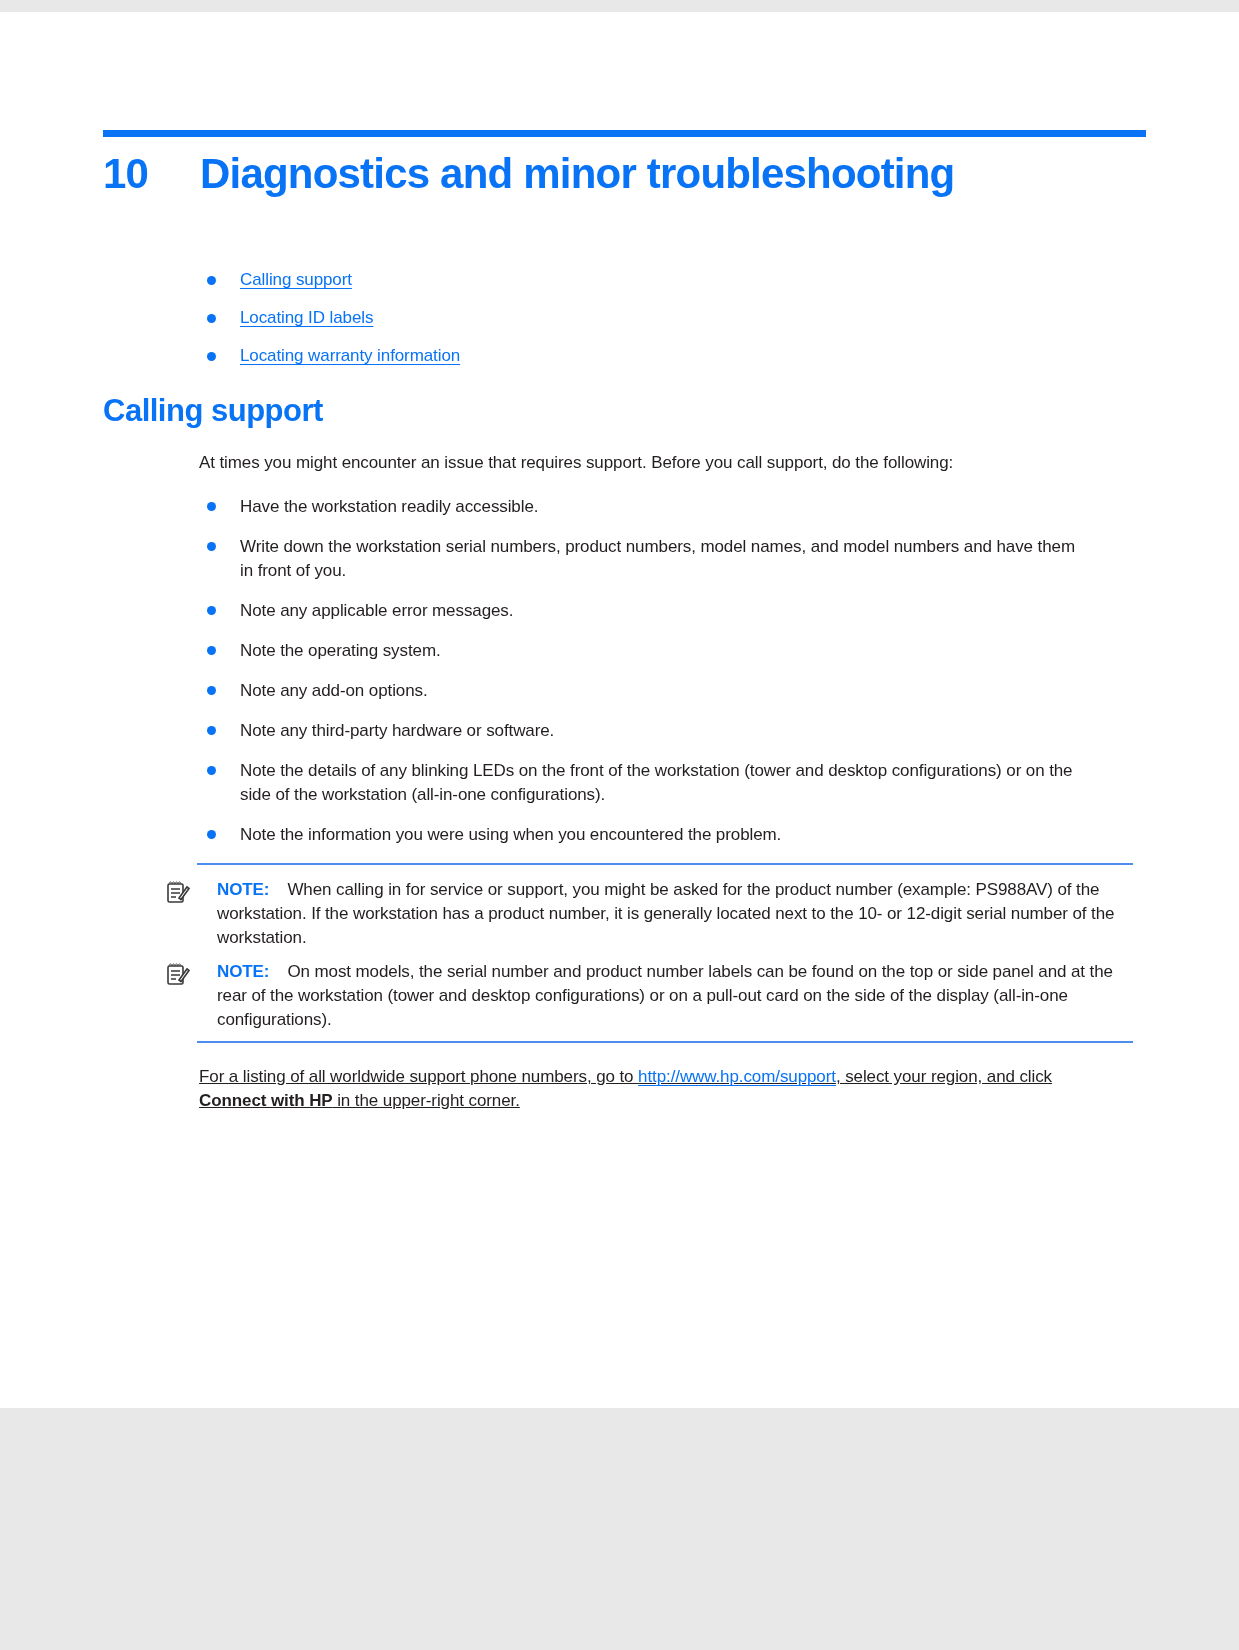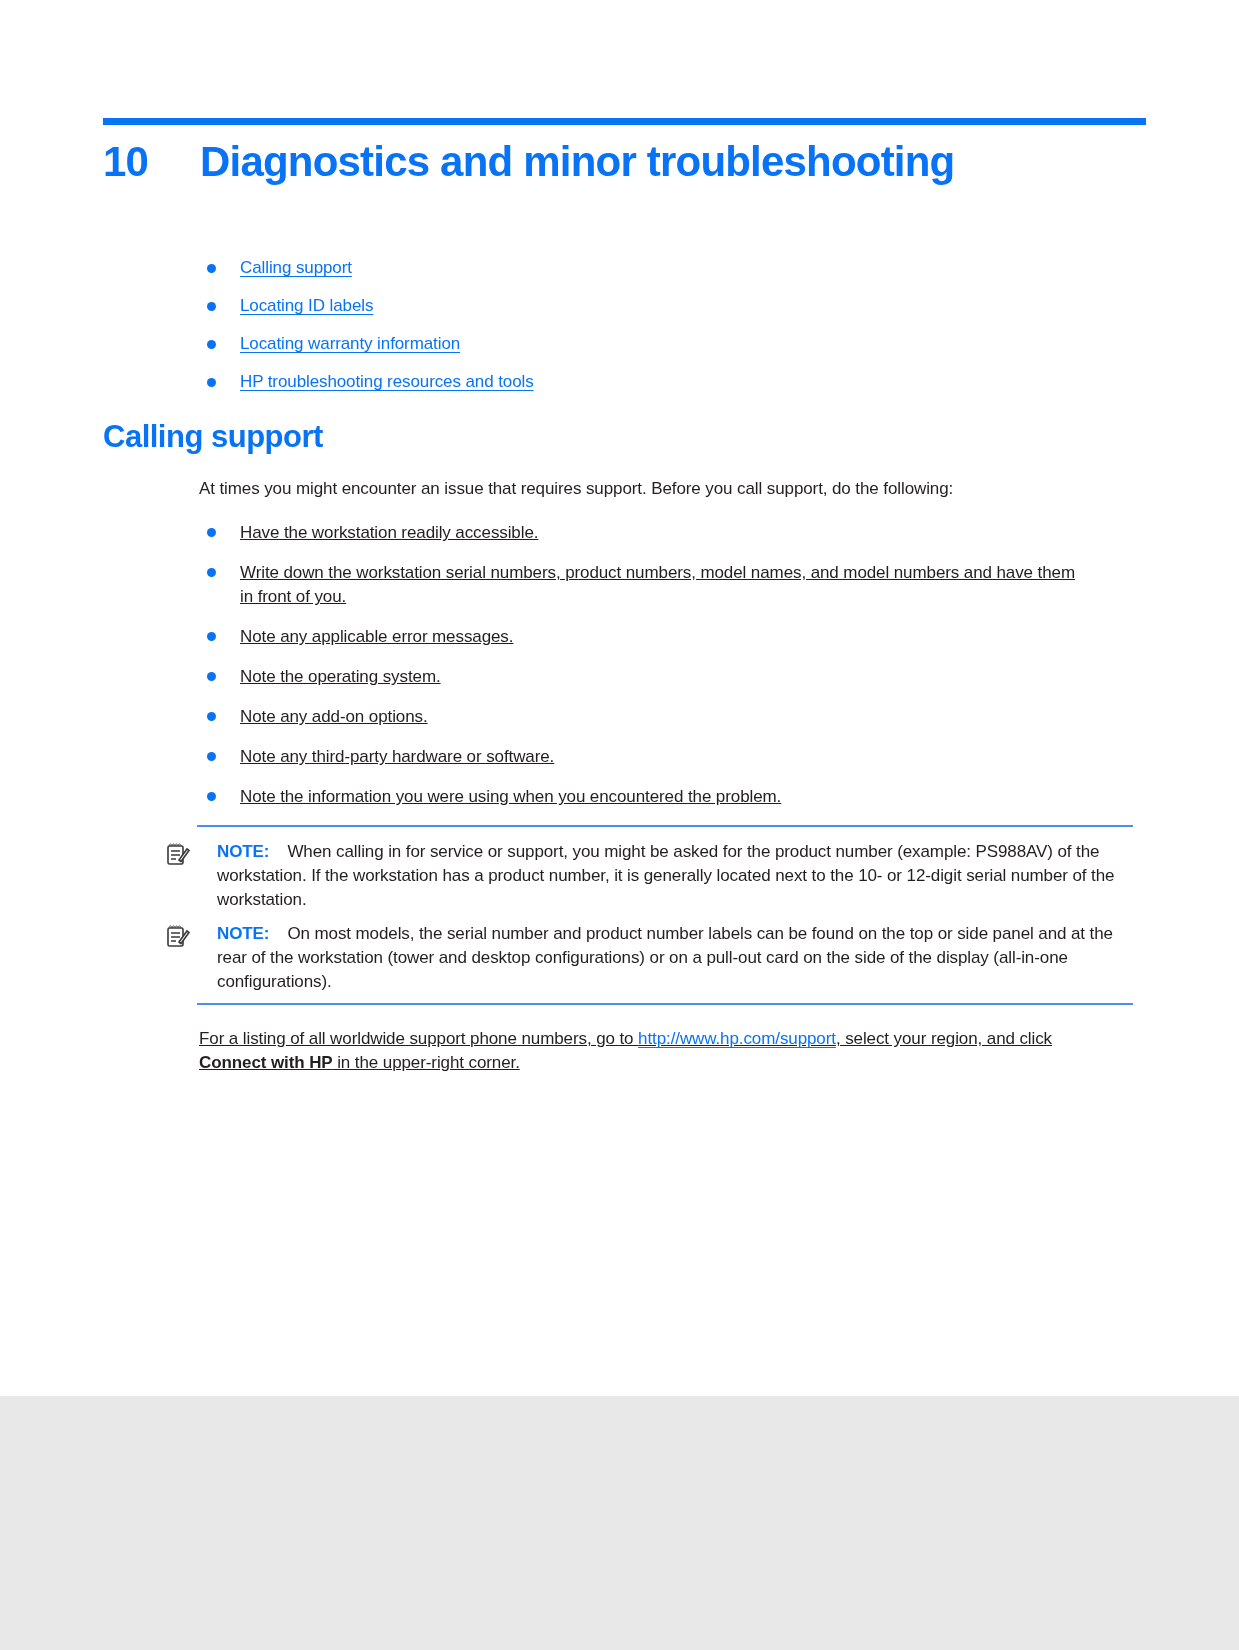--- a/index.html
+++ b/index.html
@@ -7,21 +7,21 @@
     --note-rule:#4e8cf0;
     --body:#231f20;
   }
   *{margin:0;padding:0;box-sizing:border-box;}
   html,body{background:#e8e8e8;}
   .page{
     position:relative;
     width:1239px;
     height:1396px;
     background:#ffffff;
-    margin:0 auto;
+    margin:12px auto;
     font-family:"Liberation Sans",sans-serif;
     color:var(--body);
     overflow:hidden;
   }
   .content{
     padding:0 93px 0 103px;
   }
   
   .chapter-rule{
     margin-top:118px;
@@ -82,21 +82,20 @@
   }
   p.intro{
     margin-top:22px;
     margin-left:96px;
     max-width:860px;
   }
   ul.bullets{
     list-style:none;
     margin-top:20px;
     padding-left:104px;
-    text-decoration:underline;
   }
   ul.bullets li{
     position:relative;
     padding-left:33px;
     margin-bottom:16px;
     max-width:880px;
   }
   ul.bullets li::before{
     content:"";
     position:absolute;
@@ -175,36 +174,34 @@
     <ul class="toc body-text">
       <li>
         <a class="doc-link" href="#">Calling support</a>
       </li>
       <li>
         <a class="doc-link" href="#">Locating ID labels</a>
       </li>
       <li>
         <a class="doc-link" href="#">Locating warranty information</a>
       </li>
-      <li>
-        <a class="doc-link" href="#">HP troubleshooting resources and tools</a>
-      </li>
     </ul>
 
     <h2 class="section">Calling support</h2>
 
     <p class="intro body-text">At times you might encounter an issue that requires support. Before you call support, do the following:</p>
 
     <ul class="bullets body-text">
       <li><span>Have the workstation readily accessible.</span></li>
       <li><span>Write down the workstation serial numbers, product numbers, model names, and model numbers and have them in front of you.</span></li>
       <li><span>Note any applicable error messages.</span></li>
       <li><span>Note the operating system.</span></li>
       <li><span>Note any add-on options.</span></li>
       <li><span>Note any third-party hardware or software.</span></li>
+      <li><span>Note the details of any blinking LEDs on the front of the workstation (tower and desktop configurations) or on the side of the workstation (all-in-one configurations).</span></li>
       <li><span>Note the information you were using when you encountered the problem.</span></li>
     </ul>
 
     <div class="notes">
       <div class="note-hr top"></div>
 
       <div class="note">
         <span class="note-icon">
           <svg viewBox="0 0 24 26" width="24" height="26" fill="none" stroke="#3a3a3a" stroke-width="1.6">
             <rect x="2" y="5" width="15" height="18" rx="1.5"></rect>

